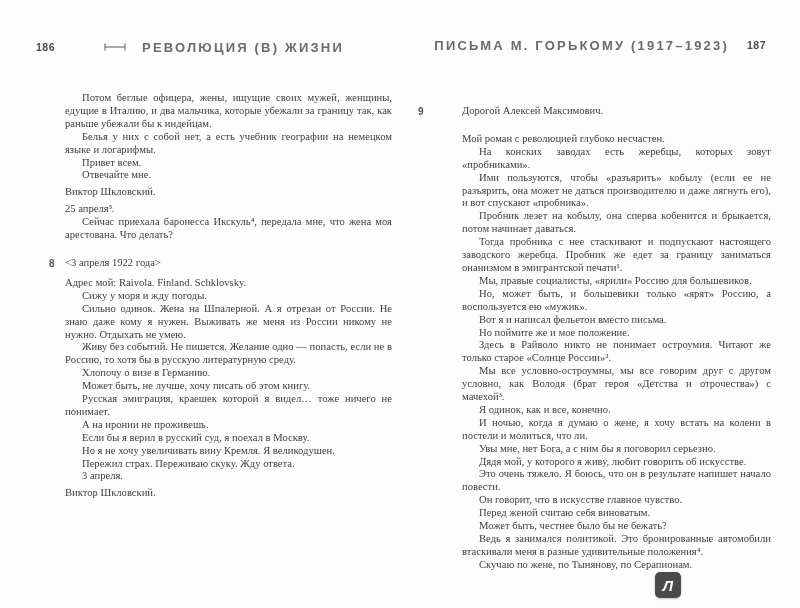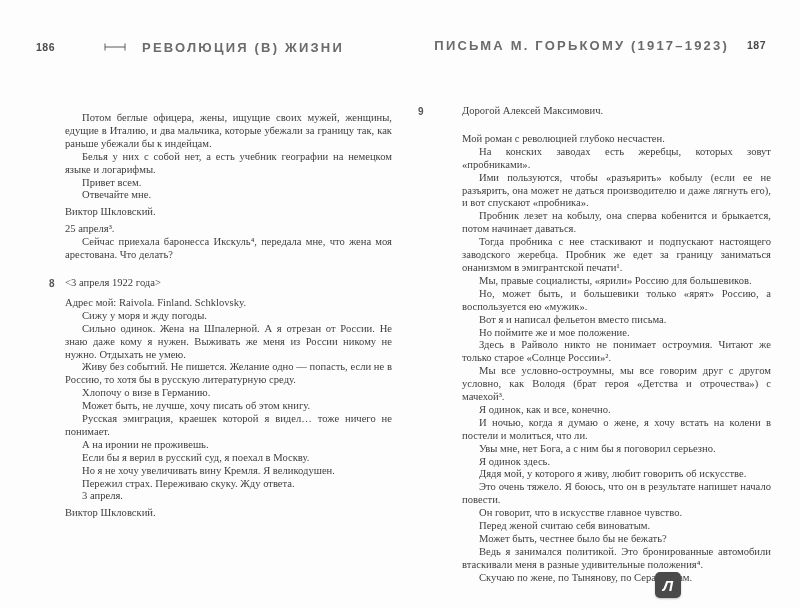--- a/index.html
+++ b/index.html
@@ -18,21 +18,21 @@
     font-size:10.5px;font-weight:bold;color:#4a4a4a;letter-spacing:.5px;
   }
   .header-left{position:absolute;left:36px;top:40px;display:flex;align-items:center;height:14px;}
   .header-left .rule-icon{margin-left:49px;display:flex;align-items:center;}
   .header-left .runhead{margin-left:16px;}
   .header-right{position:absolute;right:34px;top:38px;display:flex;align-items:center;height:14px;gap:18px;}
   .col{
     position:absolute;color:#3e3e3e;
     font-size:10.6px;line-height:12.9px;text-align:justify;
   }
-  .col-left{left:65px;top:112px;width:327px;}
+  .col-left{left:65px;top:92px;width:327px;}
   .col-right{left:462px;top:105px;width:309px;}
   .block{position:relative;}
   .block .txt{display:block;}
   .block.indent .txt{text-indent:17px;}
   .gap-sm{margin-top:4px;}
   .gap-md{margin-top:7px;}
   .gap-lg{margin-top:15px;}
   .margin-num{
     position:absolute;top:1px;
     font-family:"Liberation Sans","DejaVu Sans",sans-serif;
@@ -176,23 +176,20 @@
     <div class="block indent">
       <span class="txt">Я одинок, как и все, конечно.</span>
     </div>
     <div class="block indent">
       <span class="txt">И ночью, когда я думаю о жене, я хочу встать на колени в постели и молиться, что ли.</span>
     </div>
     <div class="block indent">
       <span class="txt">Увы мне, нет Бога, а с ним бы я поговорил серьезно.</span>
     </div>
     <div class="block indent">
-      <span class="txt">Я одинок здесь.</span>
-    </div>
-    <div class="block indent">
       <span class="txt">Дядя мой, у которого я живу, любит говорить об искусстве.</span>
     </div>
     <div class="block indent">
       <span class="txt">Это очень тяжело. Я боюсь, что он в результате напишет начало повести.</span>
     </div>
     <div class="block indent">
       <span class="txt">Он говорит, что в искусстве главное чувство.</span>
     </div>
     <div class="block indent">
       <span class="txt">Перед женой считаю себя виноватым.</span>

